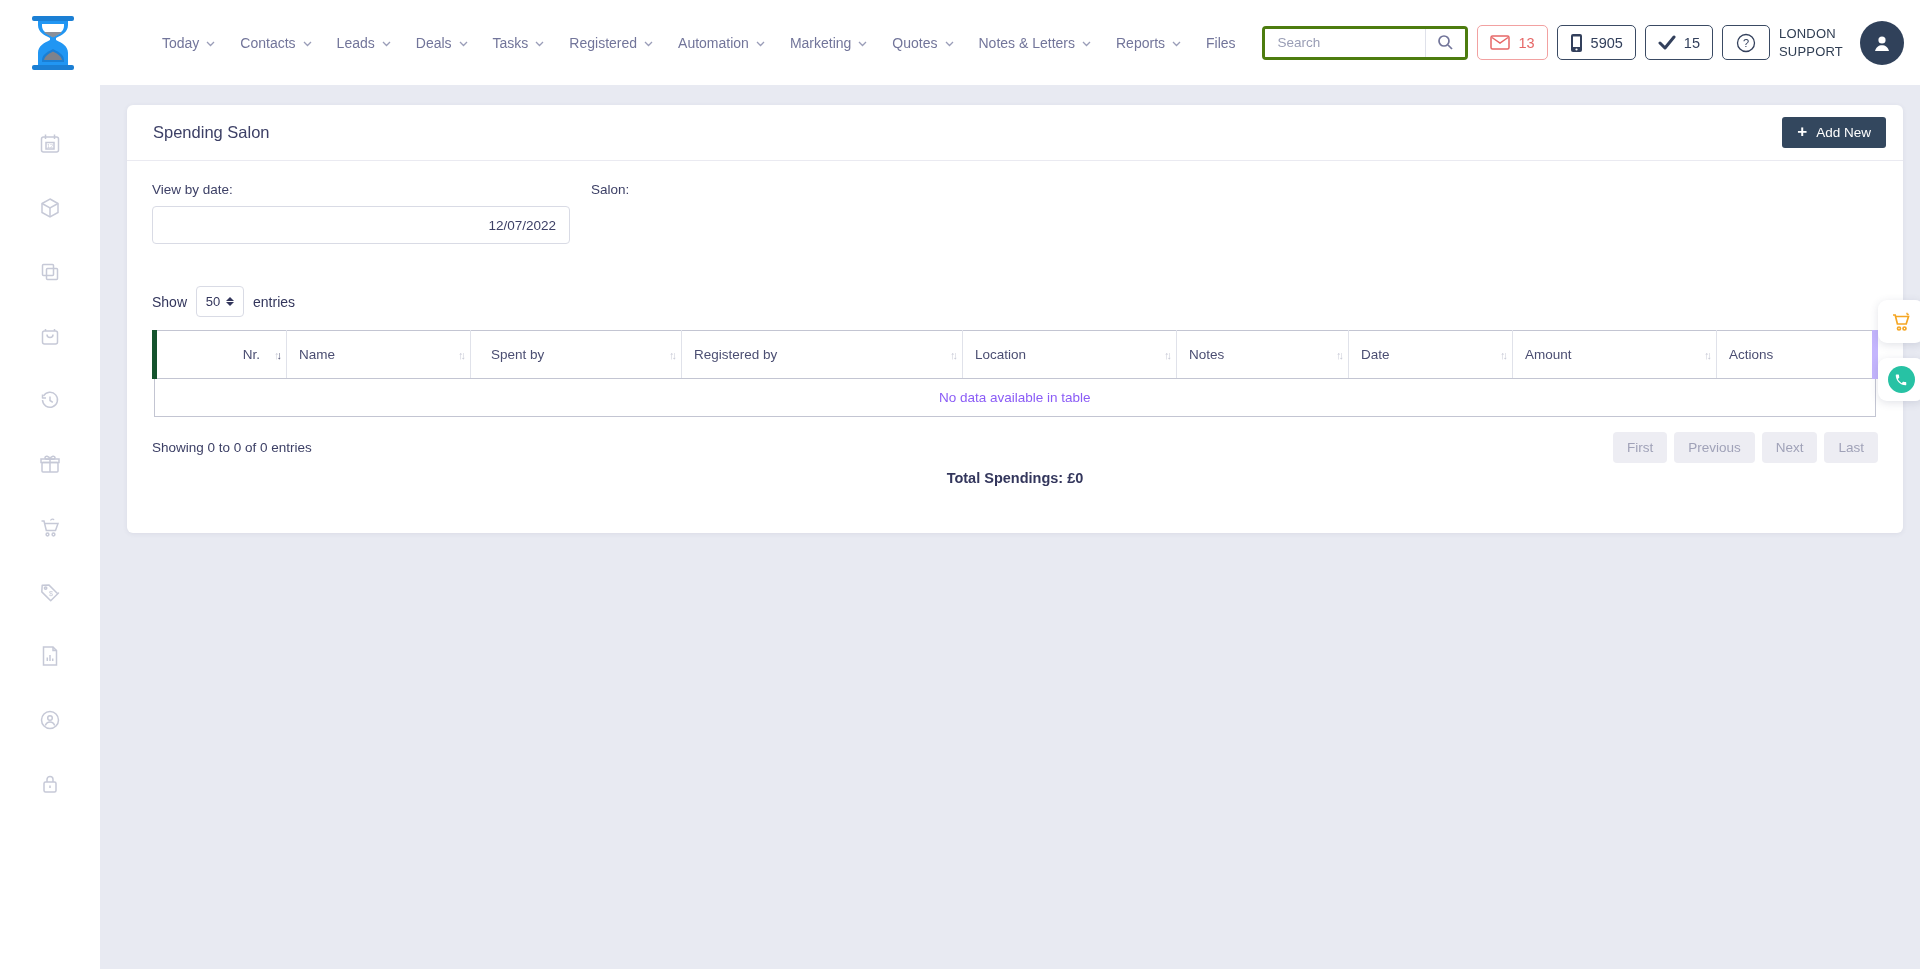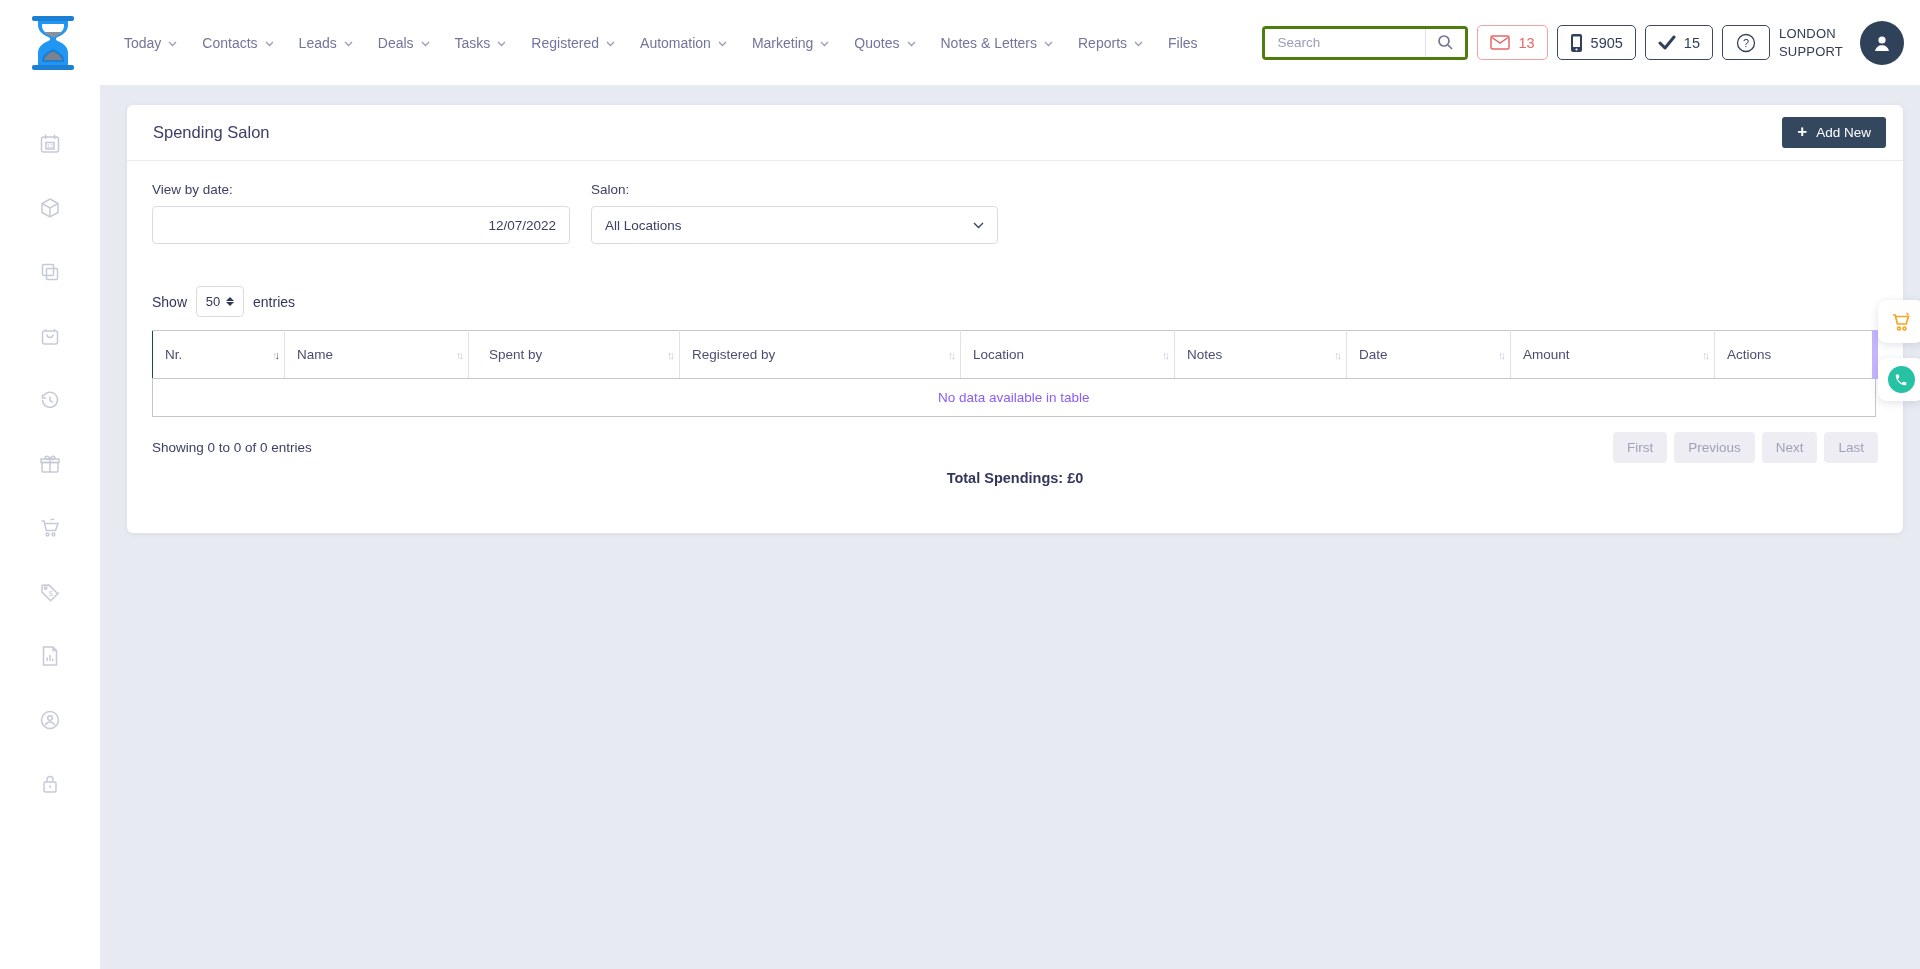--- a/index.html
+++ b/index.html
@@ -2,21 +2,21 @@
 <html><head>
 <meta charset="utf-8">
 <style>
   * { margin:0; padding:0; box-sizing:border-box; }
   html,body { width:1920px; height:969px; overflow:hidden; }
   body { background:#e8eaf2; font-family:"Liberation Sans", sans-serif; color:#3d4066; position:relative; }
 
   
   .topbar { position:absolute; top:0; left:0; width:1920px; height:85px; background:#ffffff; display:flex; align-items:center; z-index:5; }
   .logo { margin-left:28px; width:50px; height:58px; display:flex; align-items:center; justify-content:center; cursor:pointer; }
-  .main-nav { margin-left:46px; display:flex; align-items:center; gap:25px; }
+  .main-nav { margin-left:84px; display:flex; align-items:center; gap:25px; }
   .nav-item { display:flex; align-items:center; gap:7px; font-size:14px; color:#72759a; cursor:pointer; white-space:nowrap; }
   .nav-item svg { margin-top:2px; }
 
   .topbar-right { margin-left:auto; margin-right:16px; display:flex; align-items:center; gap:9px; }
   .search-box { display:flex; align-items:center; height:34px; border:3px solid #4d7c0f; border-radius:4px; overflow:hidden; background:#fff; }
   .search-box input { border:none; outline:none; width:160px; height:32px; padding:0 12px; font-size:13.5px; color:#3d4066; font-family:"Liberation Sans",sans-serif; }
   .search-box input::placeholder { color:#9營; color:#999db5; }
   .search-btn { width:40px; height:34px; display:flex; align-items:center; justify-content:center; border-left:1px solid #dfe1ea; cursor:pointer; color:#72759a; background:#fff; }
 
   .badge { display:flex; align-items:center; gap:8px; height:35px; padding:16px 12px; border:1px solid #3a4a63; border-radius:5px; color:#33405c; font-size:14.5px; cursor:pointer; background:#fff; }
@@ -46,21 +46,21 @@
 
   .show-entries { margin-top:42px; display:flex; align-items:center; gap:9px; font-size:14px; color:#33365c; }
   .len-select { width:48px; height:31px; border:1px solid #d9dbe5; border-radius:4px; display:flex; align-items:center; justify-content:center; gap:6px; font-size:13px; color:#33365c; cursor:pointer; background:#fff; }
   .stepper { display:flex; flex-direction:column; gap:1px; }
   .stepper i { width:0; height:0; border-left:4px solid transparent; border-right:4px solid transparent; }
   .stepper .up { border-bottom:4px solid #33365c; }
   .stepper .dn { border-top:4px solid #33365c; }
 
   table.data { margin-top:13px; width:1726px; border-collapse:collapse; table-layout:fixed; }
   table.data th { border-top:1px solid #c3c5d2; border-bottom:1px solid #c3c5d2; border-left:1px solid #e0e2ea; border-right:1px solid #e0e2ea; height:48px; font-weight:normal; font-size:13.5px; color:#4b4e72; text-align:left; padding:0 26px 0 12px; position:relative; cursor:pointer; background:#fff; white-space:nowrap; overflow:hidden; }
-  table.data th:first-child { border-left:1px solid #14532d; }
+  table.data th:first-child { border-left:5px solid #14532d;text-align:right; }
   table.data th:last-child { border-right:6px solid #c4b5fd; }
   th .sort { position:absolute; right:7px; top:50%; transform:translateY(-50%); font-size:11px; letter-spacing:-3px; color:#c8cad6; }
   th .sort b { font-weight:normal; color:#565978; }
   table.data th:nth-child(1){width:132px;} table.data th:nth-child(2){width:184px;}
   table.data th:nth-child(3){width:211px;padding-left:20px;} table.data th:nth-child(4){width:281px;}
   table.data th:nth-child(5){width:214px;} table.data th:nth-child(6){width:172px;}
   table.data th:nth-child(7){width:164px;} table.data th:nth-child(8){width:204px;}
   table.data td.empty { border:1px solid #c3c5d2; border-top:none; height:38px; text-align:center; font-size:13.5px; color:#8b5cf6; background:#fff; }
 
   .table-footer { margin-top:15px; width:1726px; display:flex; align-items:center; }
@@ -312,26 +312,20 @@
   </div>
 
   <div class="card-body">
     <div class="filters">
       <div class="filter-group">
         <div class="filter-label">View by date:</div>
         <input class="date-input" type="text" value="12/07/2022" style="">
       </div>
       <div class="filter-group">
         <div class="filter-label">Salon:</div>
-        <div class="select-box">
-          <span>All Locations</span>
-          <svg class="chev" width="11" height="7" viewBox="0 0 11 7">
-              <path d="M1 1l4.5 4.5L10 1" fill="none" stroke="#3d4066" stroke-width="1.4"></path>
-            </svg>
-        </div>
       </div>
     </div>
 
     <div class="show-entries">
       <span>Show</span>
       <div class="len-select">
         <span>50</span>
         <span class="stepper">
             <i class="up"></i>
             <i class="dn"></i>

